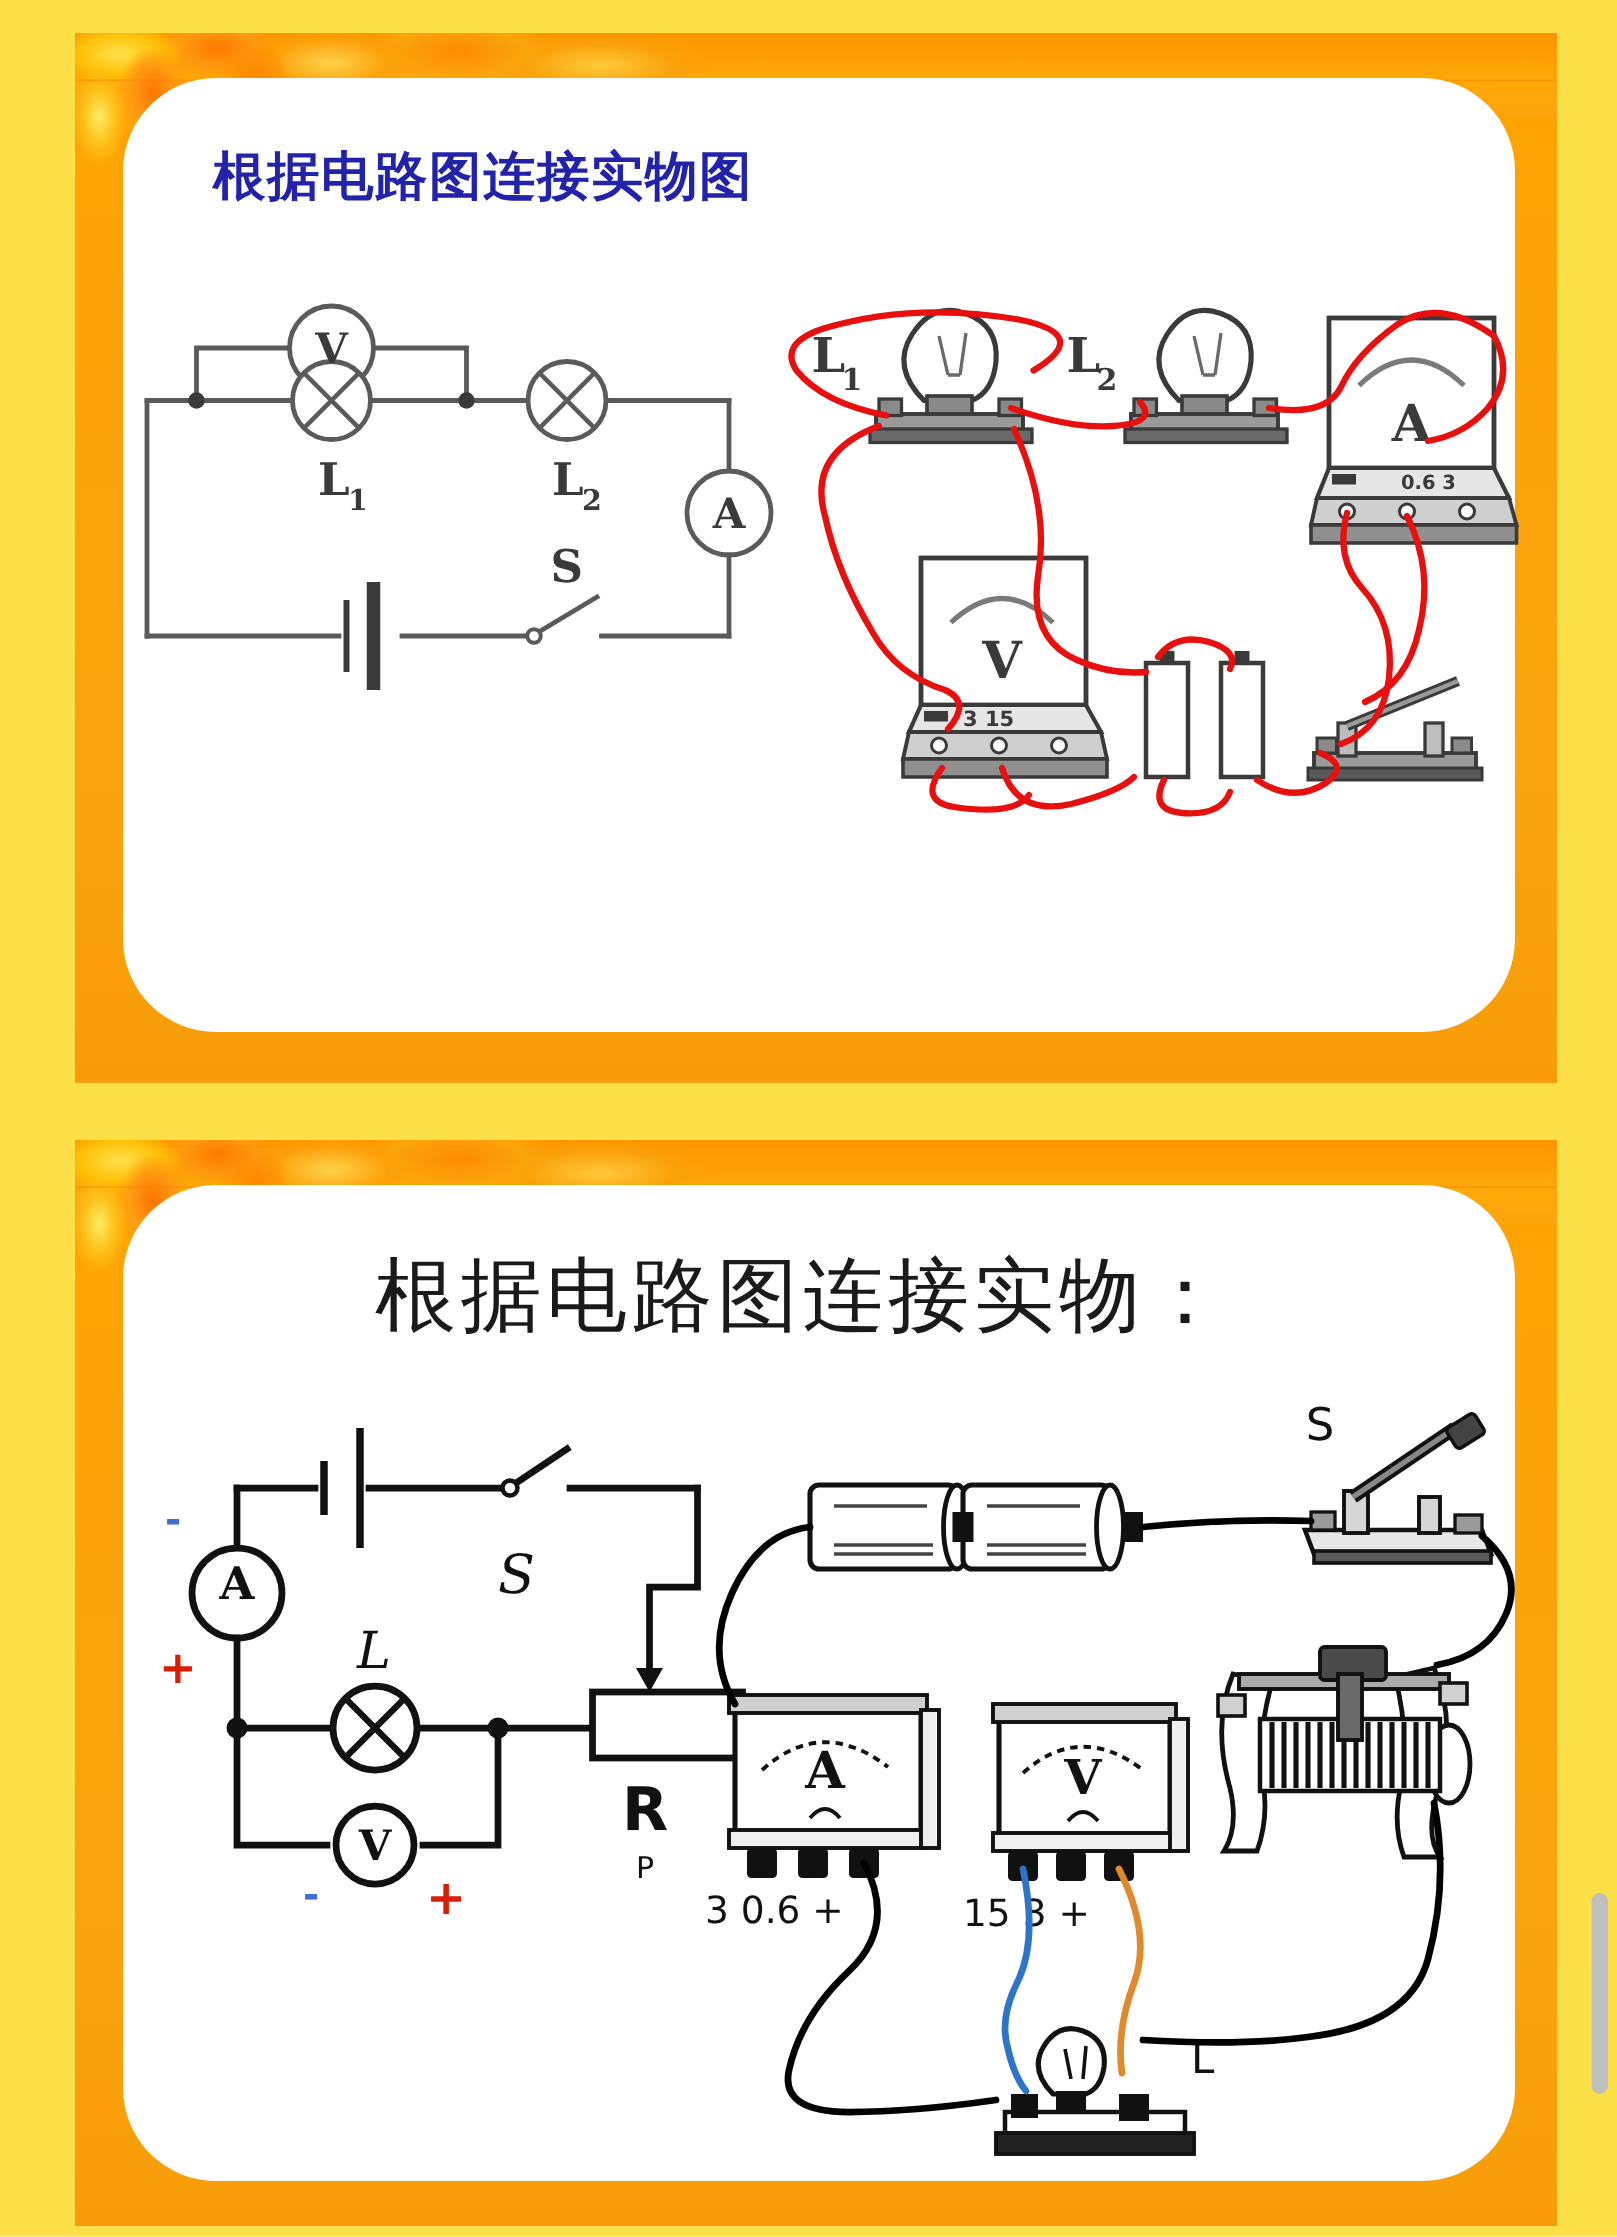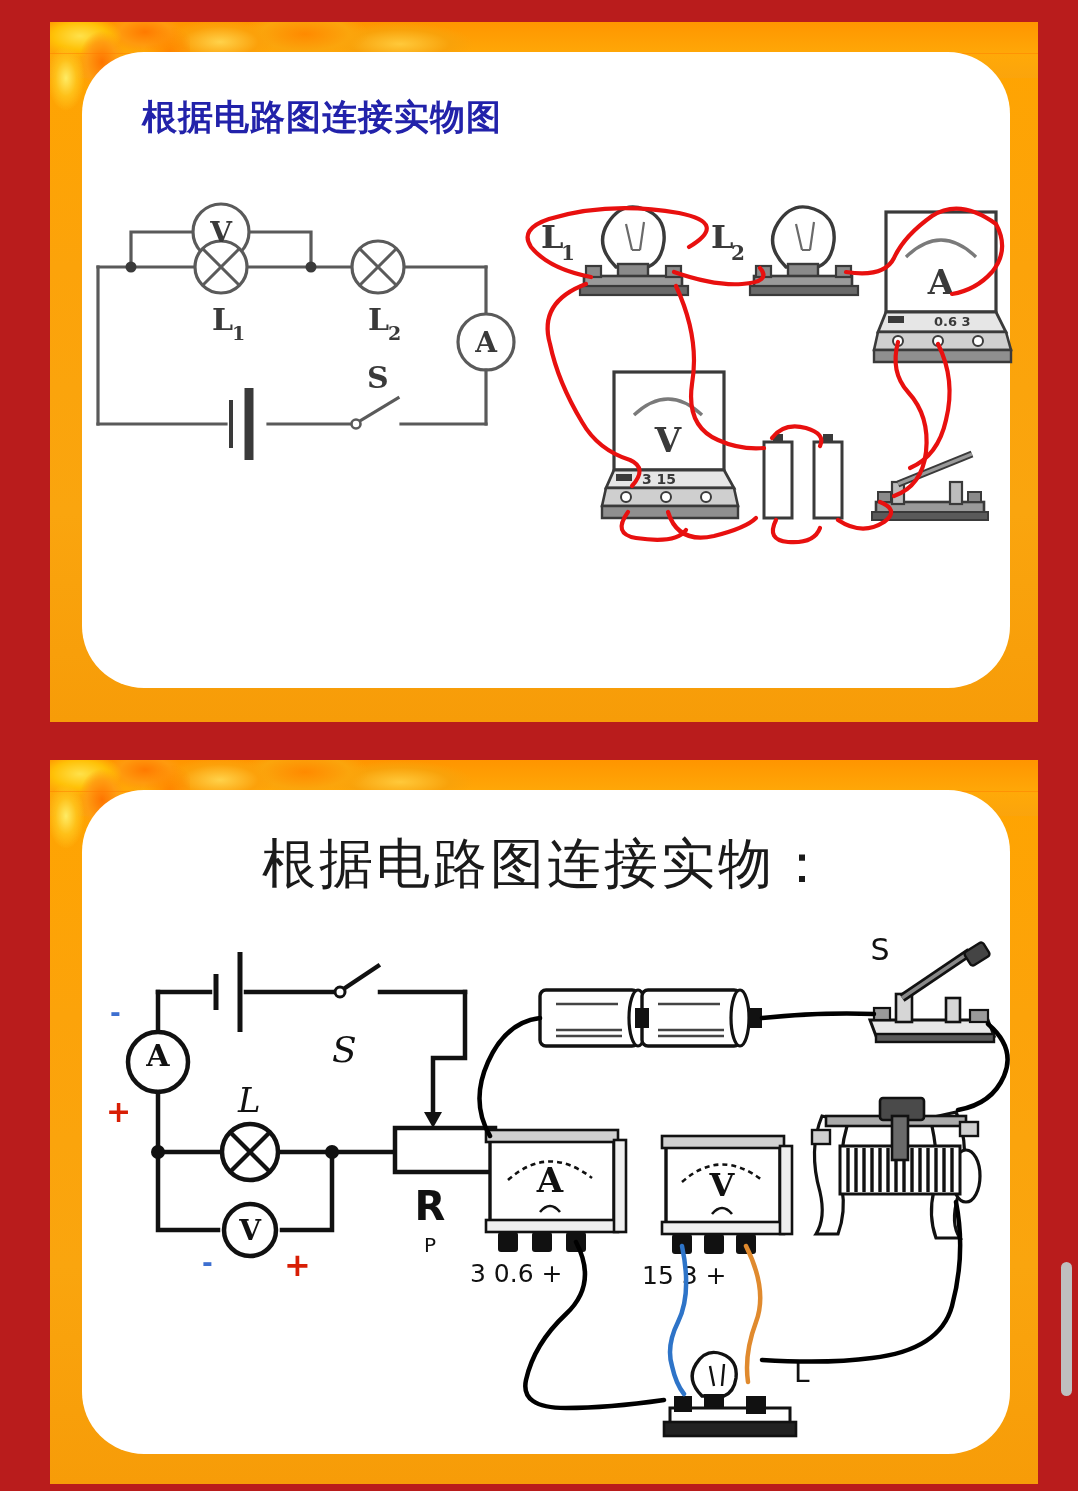--- a/index.html
+++ b/index.html
@@ -2,21 +2,21 @@
 <html><head>
 <meta charset="utf-8">
 <title>Physics Slides</title>
 <style>
   html,body{margin:0;padding:0;background:#ffffff;}
   body{
     width:1078px;height:1491px;
     font-family:"Liberation Sans","DejaVu Sans",sans-serif;
     overflow:hidden;position:relative;
   }
-  .page{width:1078px;height:1491px;position:relative;background:#b91c1c;}
+  .page{width:1078px;height:1491px;position:relative;background:#fde047;}
 
   
   .slide{
     position:absolute;
     left:50px;width:988px;
     background:#FBA40C;
     overflow:hidden;
   }
   #slide-1{top:22px;height:700px;}
   #slide-2{top:760px;height:724px;}
@@ -59,21 +59,21 @@
   #panel-2{left:32px;top:30px;right:28px;bottom:30px;}
 
   
   .title-1{
     position:absolute;left:92px;top:72px;
     font-family:"DejaVu Sans","Liberation Sans",sans-serif;
     font-size:35px;font-weight:700;color:#2222AA;letter-spacing:1px;
     white-space:nowrap;
   }
   .title-2{
-    position:absolute;left:212px;top:68px;
+    position:absolute;left:200px;top:68px;
     font-family:"DejaVu Serif","Liberation Serif",serif;
     font-size:54px;font-weight:400;color:#1a1a1a;letter-spacing:3px;
     white-space:nowrap;
   }
 
   
   .art{position:absolute;}
   #art-1{left:36px;top:150px;width:900px;height:400px;}
   #art-2{left:20px;top:130px;width:930px;height:560px;}
   svg{display:block;overflow:visible;}

